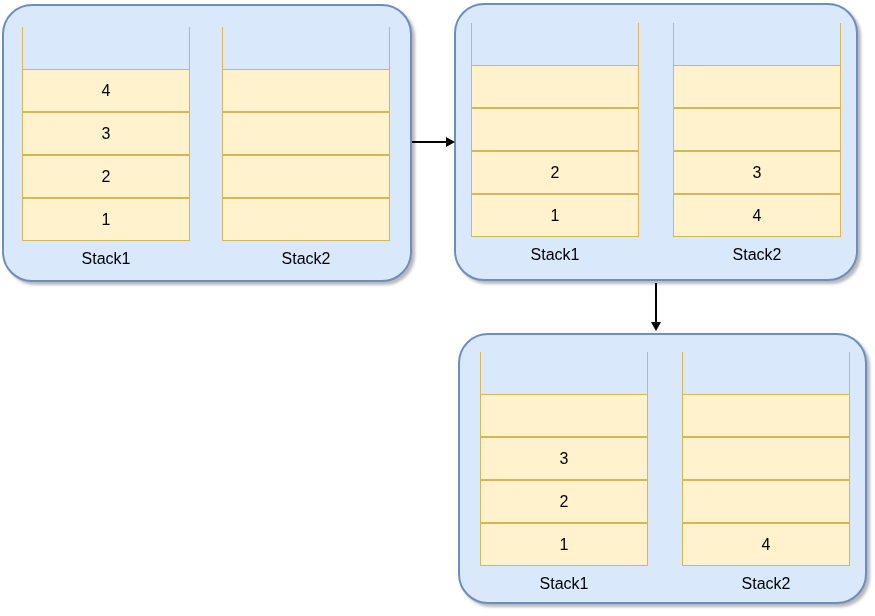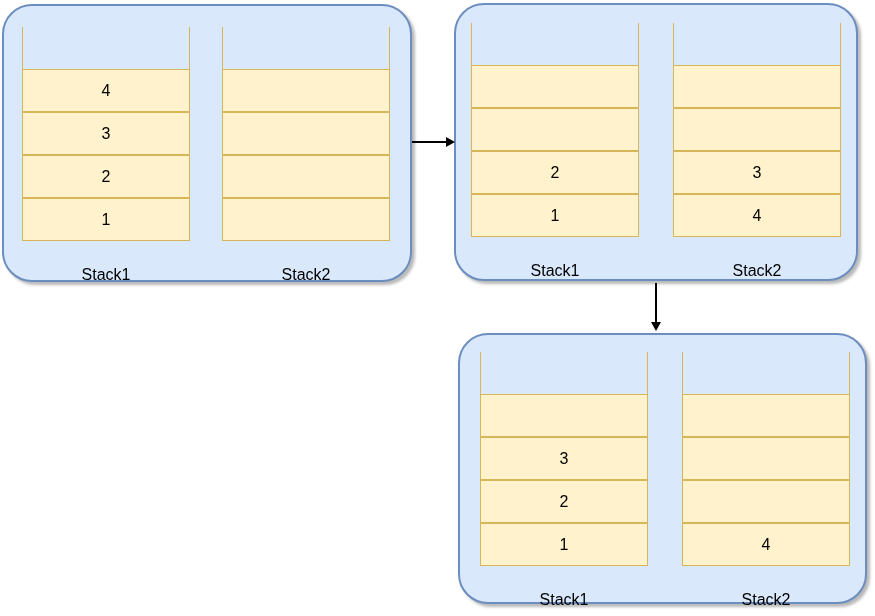--- a/index.html
+++ b/index.html
@@ -48,21 +48,21 @@
     height: 43px;
     background: #fff2cc;
     border: 1px solid #d6b656;
     display: flex;
     align-items: center;
     justify-content: center;
     font-size: 16px;
     color: #000000;
   }
   .stack-label {
-    margin-top: 25px;
+    margin-top: 9px;
     text-align: center;
     font-size: 16px;
     color: #000000;
   }
 
   
   .arrow-h { position: absolute; left: 412px; top: 136px; width: 43px; height: 12px; }
   .arrow-h .line {
     position: absolute; left: 0; top: 5px; width: 35px; height: 2px; background: #000000;
   }

